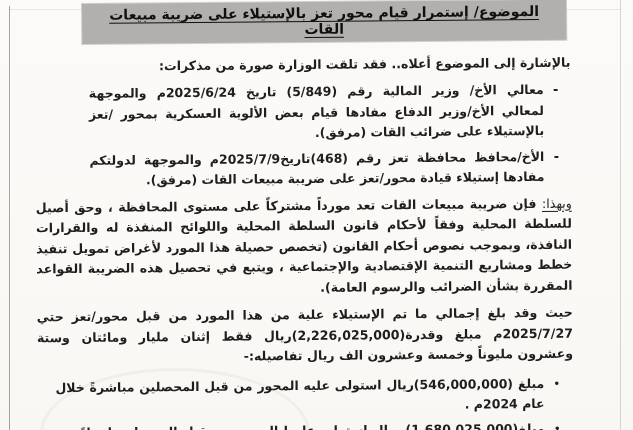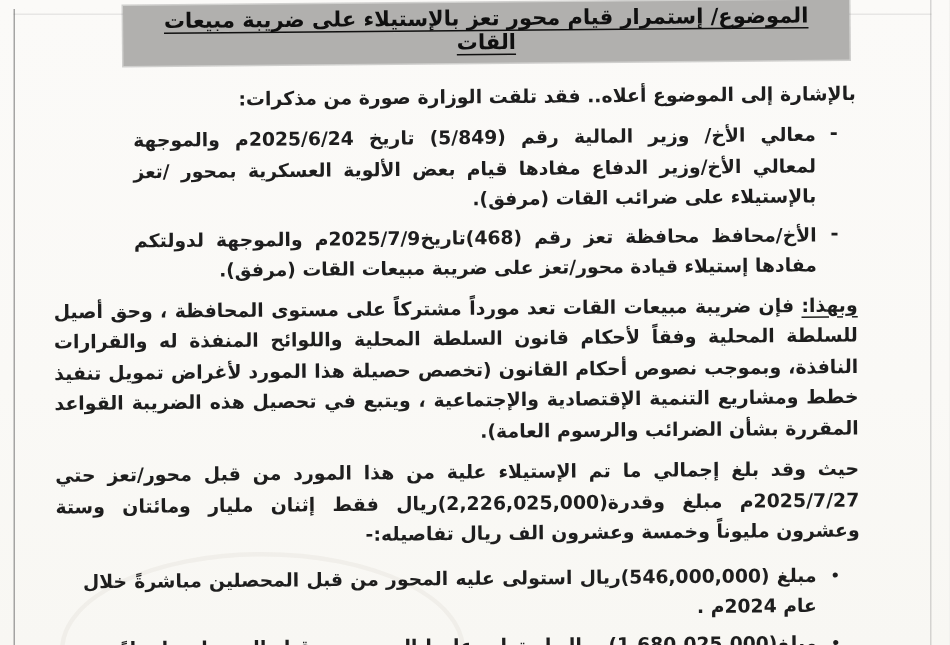--- a/index.html
+++ b/index.html
@@ -39,21 +39,21 @@
     margin-top: 13px; padding-left: 2px;
     font-size: 12.6px; font-weight: 600; line-height: 20px;
   }
   .memo-list { margin-top: 7px; padding-right: 10px; }
   .memo-item { display: flex; gap: 7px; margin-left: 54px; margin-top: 5px; }
   .memo-item:first-child { margin-top: 0; }
   .dash-marker { flex: 0 0 10px; font-weight: bold; font-size: 13px; line-height: 20.5px; text-align: center; }
   .memo-text { flex: 1; font-size: 12.5px; font-weight: 600; line-height: 20.5px; text-align: justify; }
   .para { margin-top: 6px; font-size: 12.6px; font-weight: 600; line-height: 20.5px; text-align: justify; }
   .para.second { margin-top: 7px; }
-  .lead-underline { text-decoration: underline; text-underline-offset: 3px; font-weight: bold; }
+  .lead-underline { text-decoration: underline; text-underline-offset: 3px; font-weight: normal; }
   .detail-list { margin-top: 9px; padding-right: 12px; }
   .detail-item { display: flex; gap: 8px; margin-left: 18px; margin-top: 4px; }
   .bullet-marker { flex: 0 0 9px; font-size: 12px; line-height: 20.5px; text-align: center; }
   .detail-text { flex: 1; font-size: 12.5px; font-weight: 600; line-height: 20.5px; text-align: justify; }
 </style>
 </head>
 <body>
 
 <div class="page">
   <div class="frame-top"></div>

